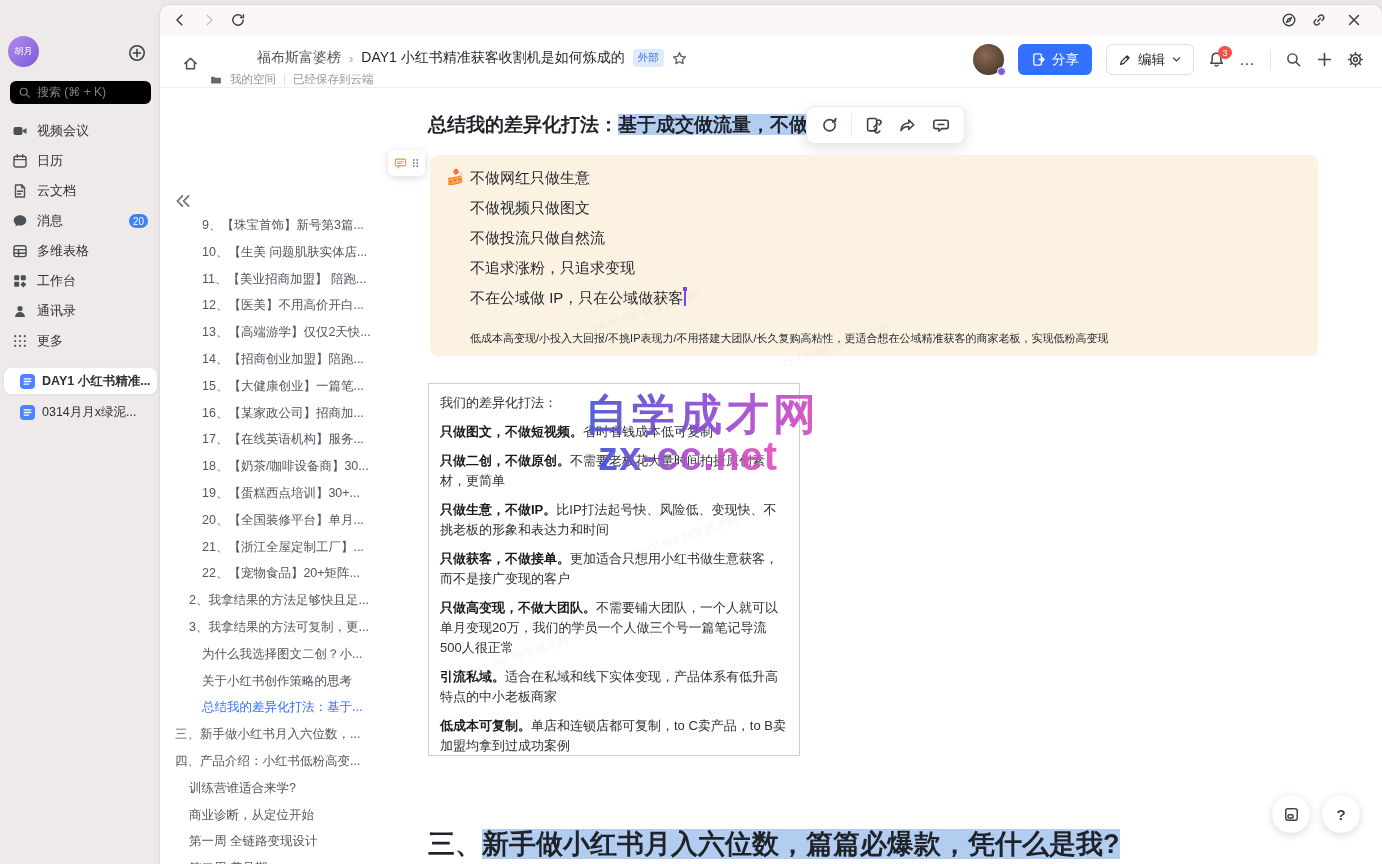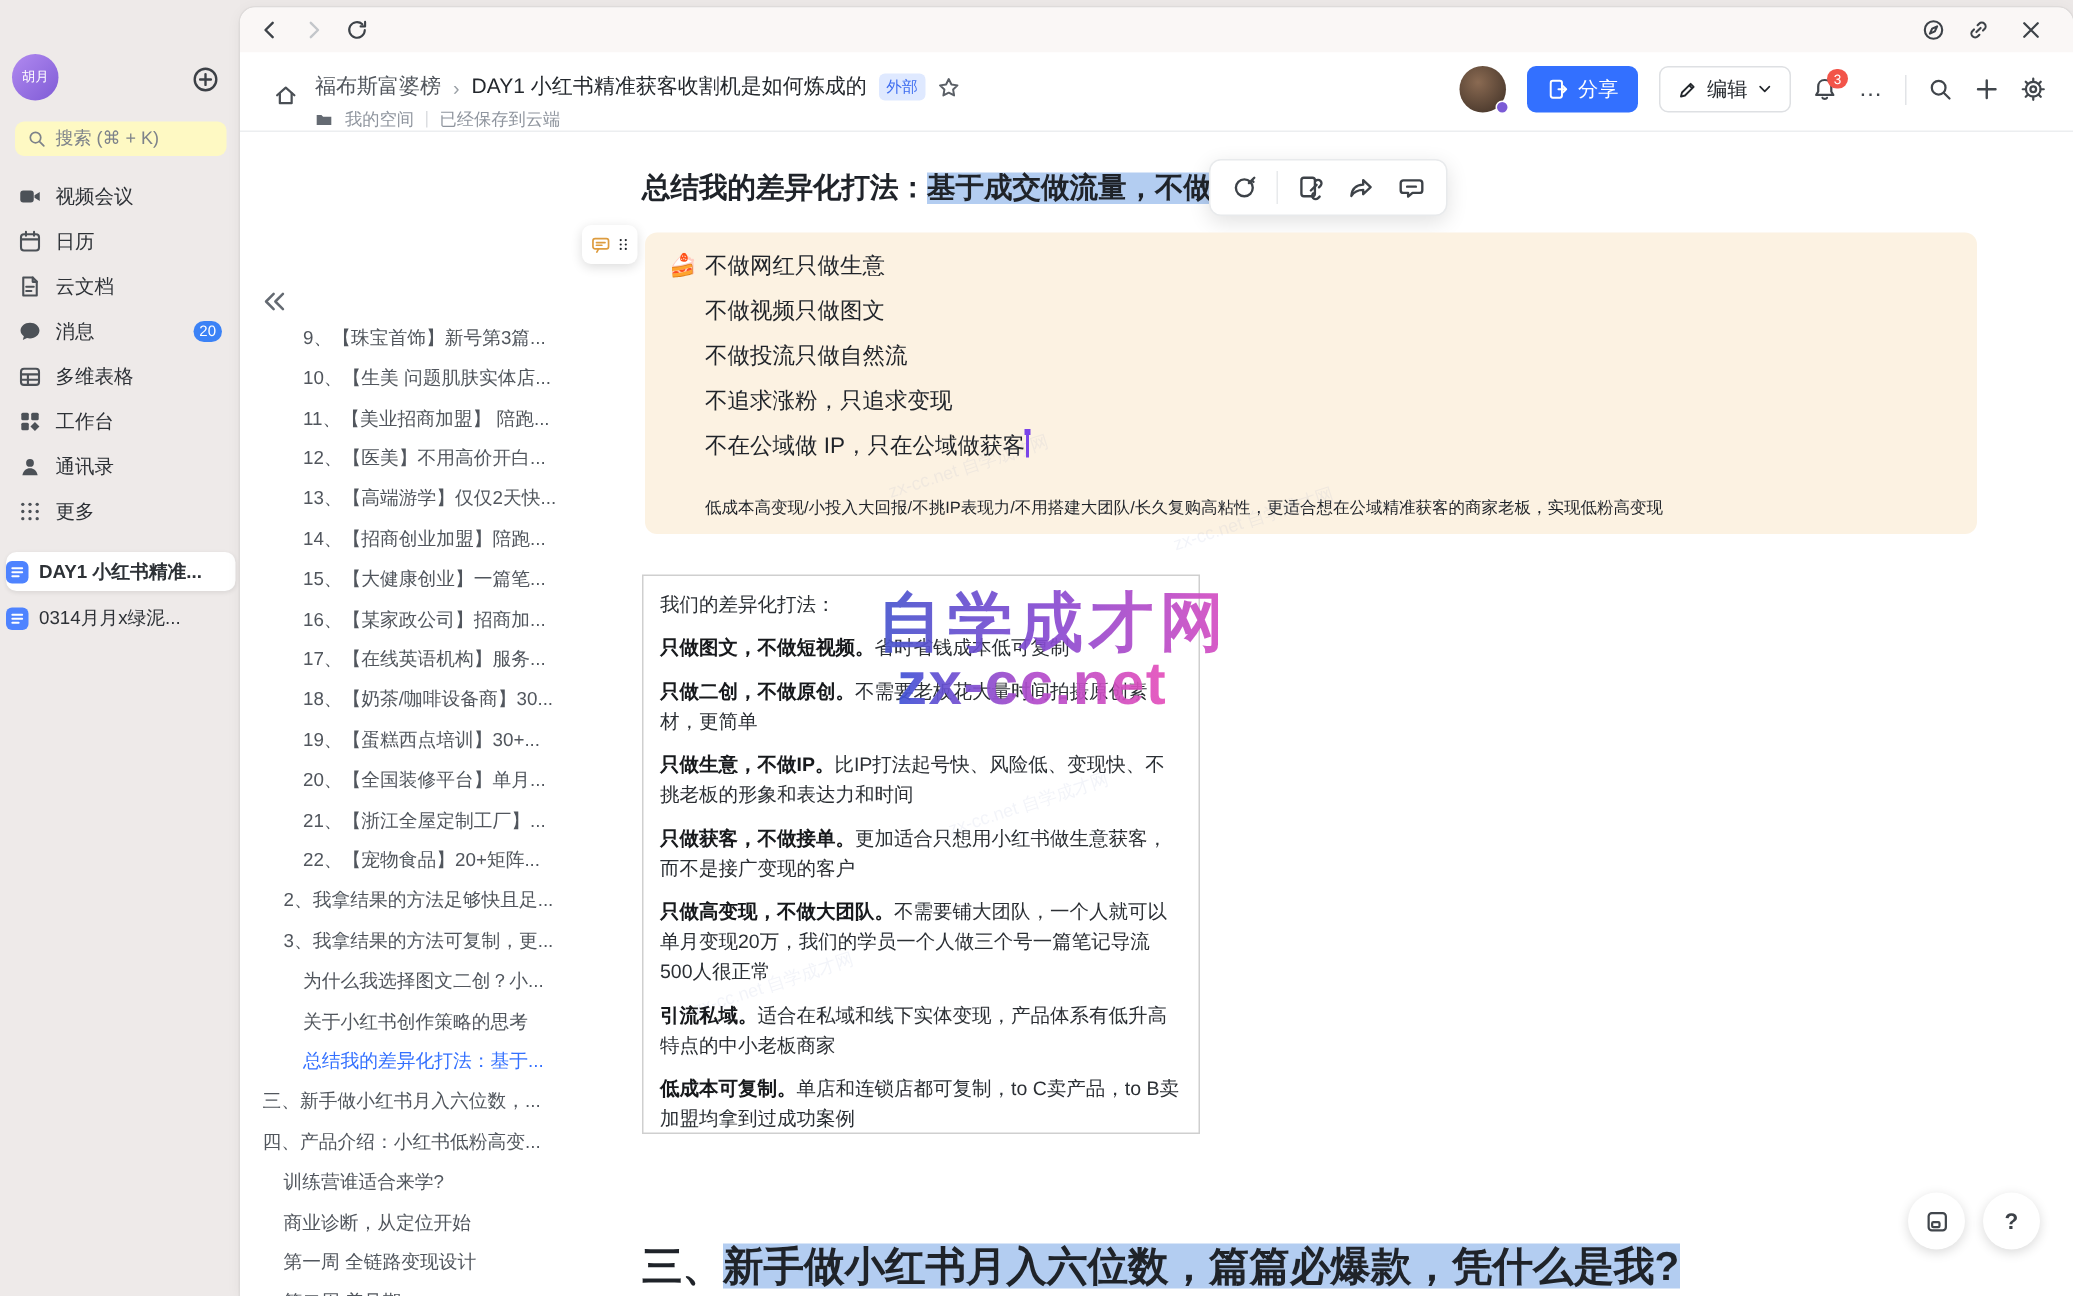--- a/index.html
+++ b/index.html
@@ -4,44 +4,44 @@
 <style>
   * { margin:0; padding:0; box-sizing:border-box; }
   html,body { width:1382px; height:864px; overflow:hidden; }
   body { font-family:"Liberation Sans","DejaVu Sans",sans-serif; background:#ece8e7; color:#1f2329; position:relative; }
 
   
   #sidebar { position:absolute; left:0; top:0; width:160px; height:864px; background:#eeeae9; }
   .avatar-circle { position:absolute; left:8px; top:36px; width:31px; height:31px; border-radius:50%;
     background:linear-gradient(135deg,#b18af0,#7f5bd6); color:#fff; font-size:9px; display:flex; align-items:center; justify-content:center; }
   .side-plus { position:absolute; right:14px; top:44px; width:18px; height:18px; color:#3c4046; }
-  .search-pill { position:absolute; left:10px; top:81px; width:141px; height:23px; background:#fef9c3; border-radius:6px;
+  .search-pill { position:absolute; left:10px; top:81px; width:141px; height:23px; background:#000000; border-radius:6px;
     display:flex; align-items:center; gap:6px; padding:0 8px; color:#7d828a; font-size:12px; }
   #side-menu { position:absolute; left:0; top:116px; width:160px; }
   .menu-item { height:30px; display:flex; align-items:center; gap:9px; padding:0 12px; font-size:13px; color:#2d3136; cursor:default; }
   .menu-item .ic { width:16px; height:16px; flex:0 0 16px; display:flex; }
   .menu-badge { margin-left:auto; background:#3b82f6; color:#fff; font-size:10px; min-width:19px; height:14px; border-radius:8px;
     display:flex; align-items:center; justify-content:center; padding:0 4px; }
   #pinned { position:absolute; left:4px; top:368px; width:153px; }
-  .pin-item { height:26px; margin-bottom:5px; display:flex; align-items:center; gap:7px; padding:0 0; font-size:12.5px; color:#2d3136;
+  .pin-item { height:26px; margin-bottom:5px; display:flex; align-items:center; gap:7px; padding:0 16px; font-size:12.5px; color:#2d3136;
     border-radius:7px; white-space:nowrap; overflow:hidden; }
   .pin-item.active { background:#ffffff; box-shadow:0 1px 3px rgba(0,0,0,.08); font-weight:bold; }
   .pindoc { width:15px; height:15px; flex:0 0 15px; background:#4e83ff; border-radius:4px; display:flex; align-items:center; justify-content:center; }
 
   
   #window { position:absolute; left:160px; top:5px; width:1222px; height:859px; background:#fff; border-radius:10px 10px 0 0;
     box-shadow:0 0 0 1px rgba(0,0,0,.04), 0 2px 10px rgba(0,0,0,.06); overflow:hidden; }
   #wintool { position:absolute; left:0; top:0; width:100%; height:30px; background:#faf7f6; }
   .tool-ic { position:absolute; top:7px; width:16px; height:16px; color:#3d4248; }
   .tool-ic.dim { color:#c3c6ca; }
 
   #dochead { position:absolute; left:0; top:30px; width:100%; height:53px; background:#fff; border-bottom:1px solid #eceef0; }
   .home-ic { position:absolute; left:22px; top:20px; width:17px; height:17px; color:#4a4f55; }
   .bc-line1 { position:absolute; left:50px; top:14px; display:flex; align-items:center; gap:8px; font-size:14px; white-space:nowrap; }
-  .bc-parent { color:#51565d; }
+  .bc-parent { color:#51565d;margin-left:47px; }
   .bc-sep { color:#9aa0a6; font-size:13px; }
   .bc-current { color:#23272c; }
   .badge-ext { background:#dfe9ff; color:#3f6ef0; font-size:10.5px; padding:2px 5px; border-radius:4px; }
   .star-ic { width:15px; height:15px; color:#5a5f66; }
   .bc-line2 { position:absolute; left:50px; top:37px; display:flex; align-items:center; gap:8px; font-size:11.5px; color:#8f959e; }
   .folder-ic { width:12px; height:12px; color:#646a72; }
   .v-div { width:1px; height:11px; background:#dcdee1; }
 
   .head-right { position:absolute; right:18px; top:9px; display:flex; align-items:center; gap:14px; }
   .user-avatar { width:31px; height:31px; border-radius:50%; background:radial-gradient(circle at 40% 35%, #8a6a52, #3c2e24); position:relative; }

